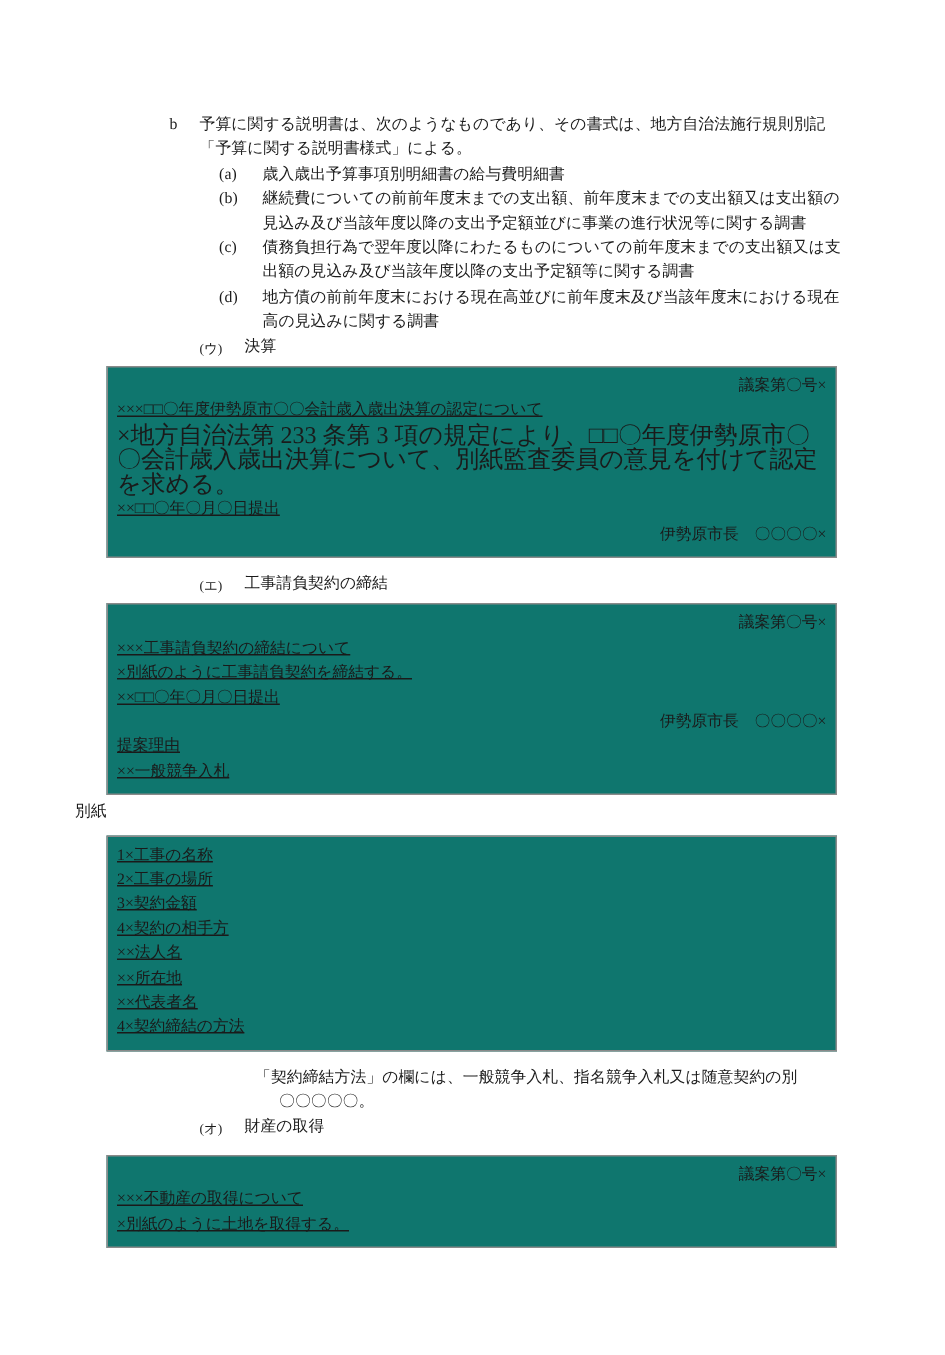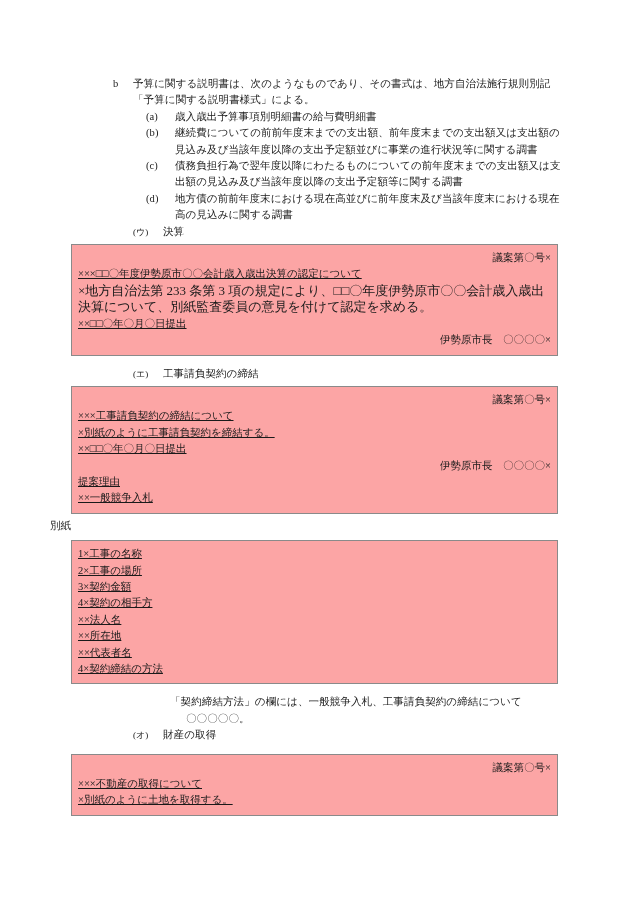--- a/index.html
+++ b/index.html
@@ -79,36 +79,36 @@
   .note .cont { margin-left: 16px; }
 
   
   .box {
     position: relative;
     border: 1px solid #8a8a8a;
     margin-left: 71px;
     width: 487px;
     box-sizing: border-box;
     padding: 5px 6px 6px 6px;
-    background: #fca5a5;
+    background: #0f766e;
   }
   .box .rightline {
     text-align: right;
     font-size: 10.5px;
     line-height: 16.4px;
     white-space: pre;
   }
   .box .boxline {
     font-size: 10.5px;
     line-height: 16.4px;
     white-space: pre;
     text-decoration: underline;
   }
   .box .wrapline {
-    font-size: 13px;
+    font-size: 16px;
     line-height: 16.4px;
   }
 
   
   .outside-label {
     margin-left: 50px;
     font-size: 10.5px;
     line-height: 16.4px;
     white-space: pre;
   }
@@ -203,21 +203,21 @@
       <div class="boxline">4×契約の相手方</div>
       <div class="boxline">××法人名</div>
       <div class="boxline">××所在地</div>
       <div class="boxline">××代表者名</div>
       <div class="boxline">4×契約締結の方法</div>
     </div>
 
     <div class="gap-10"></div>
 
     <div class="note">
-      <div class="line">「契約締結方法」の欄には、一般競争入札、工事請負契約の締結について</div>
+      <div class="line">「契約締結方法」の欄には、一般競争入札、指名競争入札又は随意契約の別</div>
       <div class="line cont">〇〇〇〇〇。</div>
     </div>
 
     <div class="item lvl-kana">
       <span class="marker kana-mark">(オ)</span>
       <span class="body">財産の取得</span>
     </div>
 
     <div class="gap-10"></div>
 

